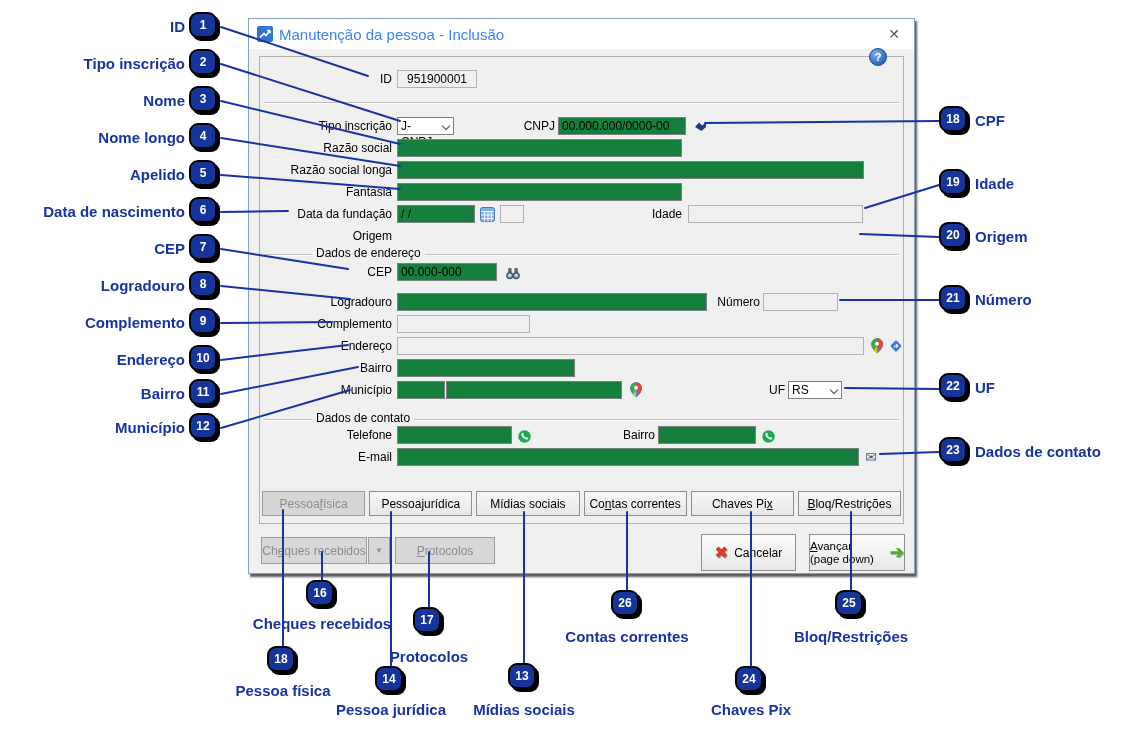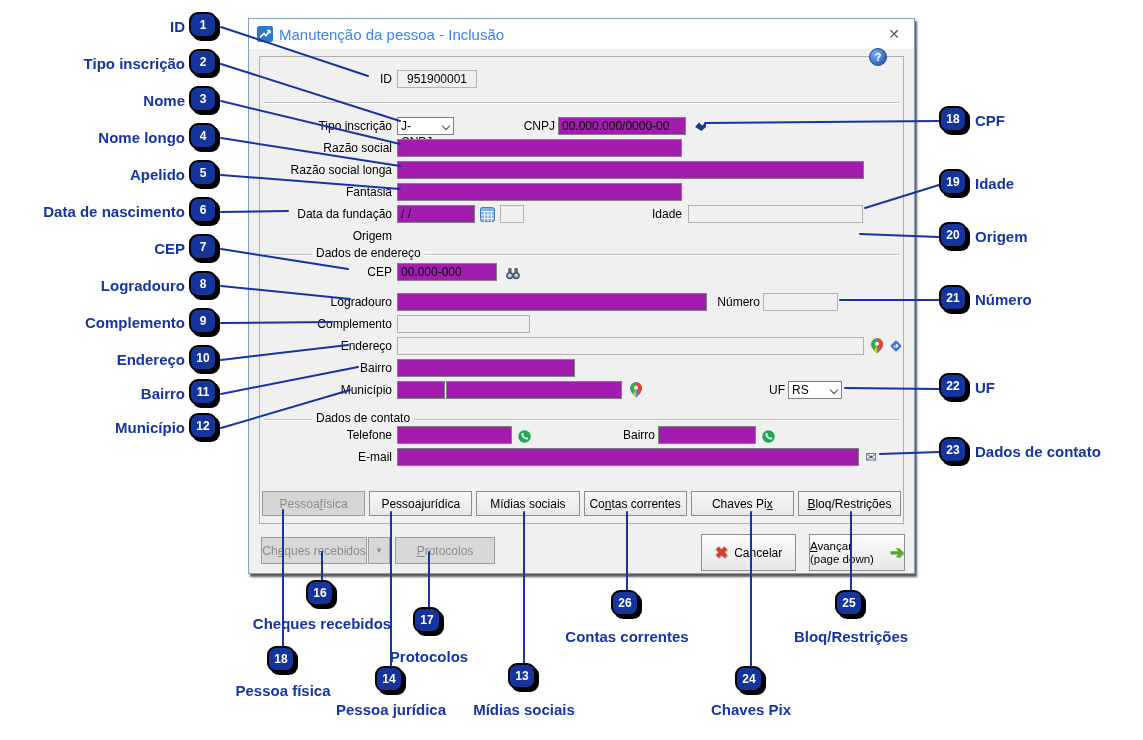--- a/index.html
+++ b/index.html
@@ -19,21 +19,21 @@
   
   .panel { position:absolute; left:10px; top:37px; width:645px; height:468px;
            border:1px solid #b0b0b0; background:#f0f0f0; }
   .help-ico { position:absolute; right:16px; top:-9px; width:18px; height:18px; border-radius:50%;
               background:radial-gradient(circle at 35% 30%, #7fb2ef, #2c62b9 75%);
               border:1px solid #1d4b8f; color:#fff; font-size:11px; font-weight:bold;
               display:flex; align-items:center; justify-content:center; z-index:3; }
 
   .row { position:absolute; left:0; width:100%; height:18px; font-size:12px; color:#000; }
   .lbl { position:absolute; top:2px; text-align:right; white-space:nowrap; }
-  .fld { position:absolute; height:18px; background:#a21caf; border:1px solid #7f7f7f;
+  .fld { position:absolute; height:18px; background:#15803d; border:1px solid #7f7f7f;
          font-size:12px; line-height:16px; padding:0 3px; overflow:hidden; white-space:nowrap; }
   .fld.dis { background:#f0f0f0; border-color:#b2b2b2; color:#6e6e6e; }
   .fld.center { text-align:center; }
   .combo { position:absolute; height:18px; background:#fff; border:1px solid #7f7f7f;
            font-size:12px; line-height:16px; padding:0 16px 0 3px; }
   .combo .chev { position:absolute; right:4px; top:5px; width:6px; height:6px;
                  border-right:1.4px solid #4a4a4a; border-bottom:1.4px solid #4a4a4a;
                  transform:rotate(45deg); }
   .combo.dis { background:#f0f0f0; border-color:#b2b2b2; color:#6e6e6e; }
   .combo.dis .chev { border-color:#9aa4ae; }

